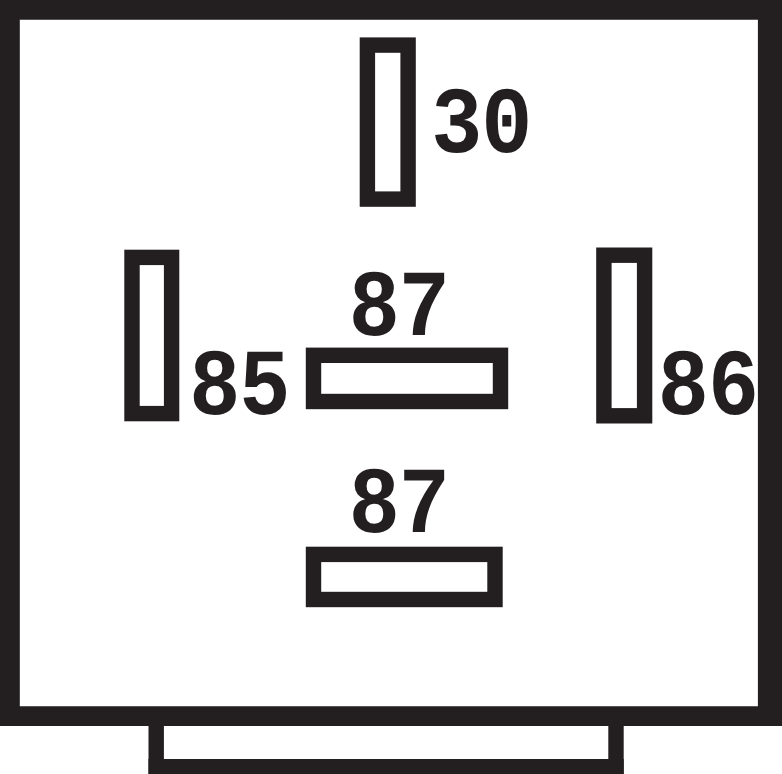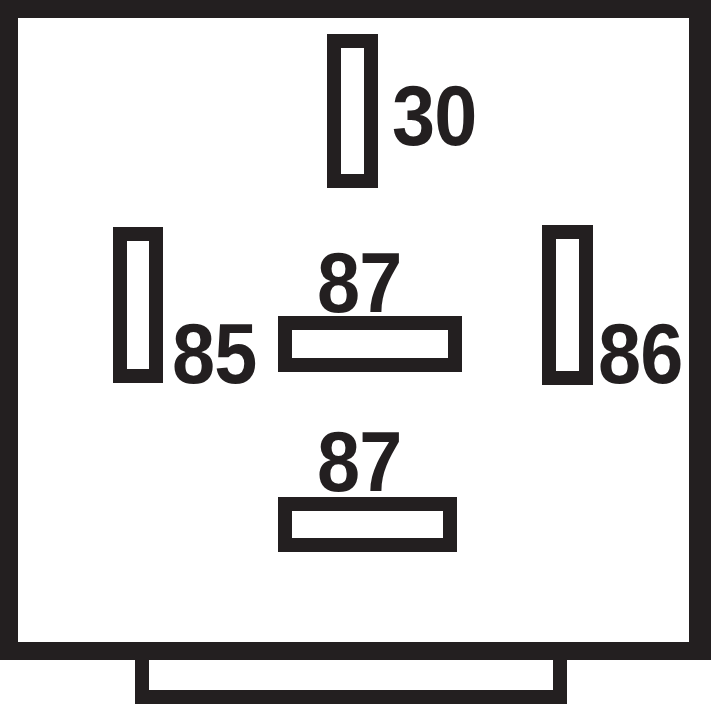--- a/index.html
+++ b/index.html
@@ -5,21 +5,21 @@
   html, body {
     margin: 0;
     padding: 0;
   }
   #stage {
     position: relative;
     width: 711px;
     height: 704px;
     background: #ffffff;
     overflow: hidden;
-    font-family: Liberation Sans, sans-serif;
+    font-family: Liberation Mono, monospace;
   }
   
   .relay-outline {
     position: absolute;
     left: 0;
     top: 0;
     width: 711px;
     height: 660px;
     box-sizing: border-box;
     border: 18px solid #231f20;

